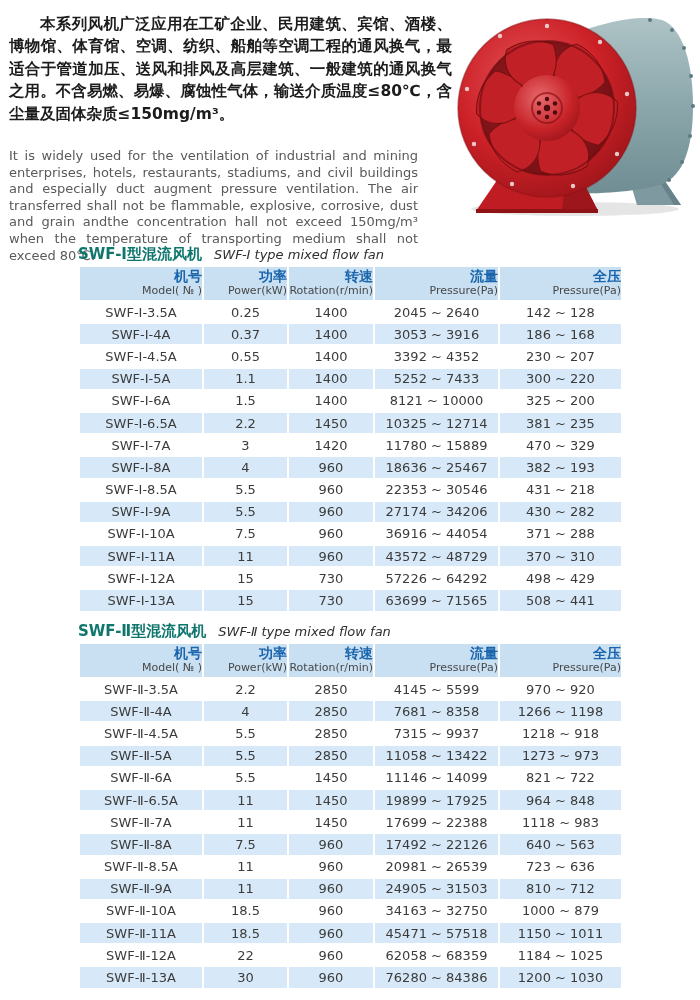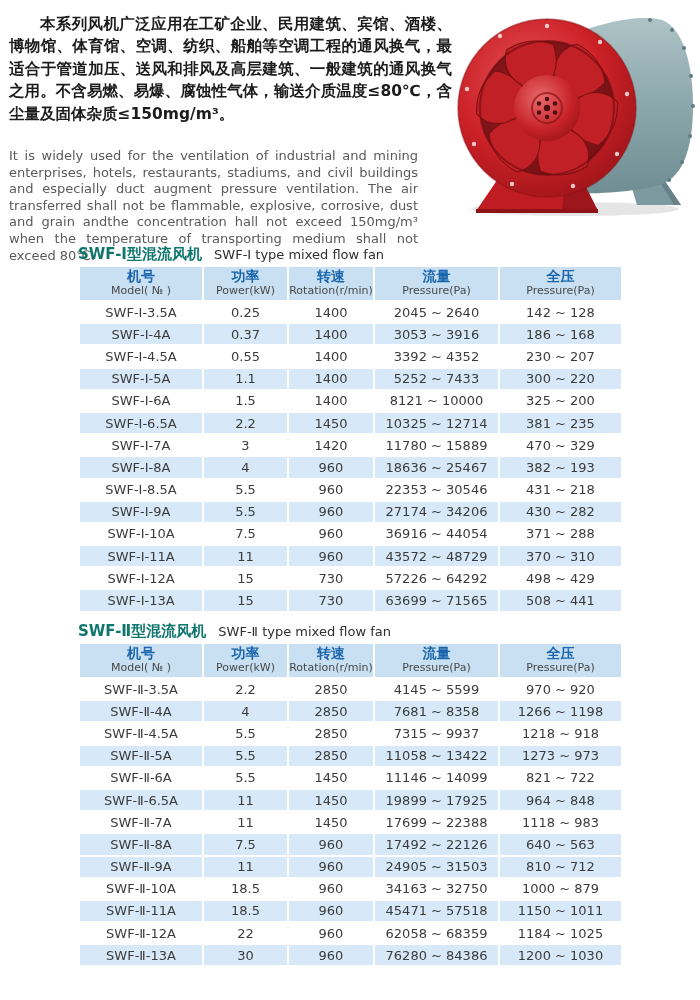--- a/index.html
+++ b/index.html
@@ -13,36 +13,36 @@
     font-size:15.5px; font-weight:bold; color:#1c1c1c;
     line-height:22.4px; text-align:justify; text-indent:2em;
   }
   .intro-en {
     position:absolute; left:9px; top:131px; width:409px;
     font-size:13px; color:#5a5a5a; line-height:16.6px; text-align:justify;margin-top:17px;
   }
   .fan-photo { position:absolute; left:450px; top:4px; width:250px; height:214px; }
   .sec-title { position:absolute; left:78px; white-space:nowrap; }
   .sec-title .t-zh { font-size:15px; font-weight:bold; color:#0f766e; }
-  .sec-title .t-en { font-size:13px; color:#2e2e2e; margin-left:7px; }
+  .sec-title .t-en { font-size:13px; color:#2e2e2e; margin-left:7px;font-style:italic; }
   #title-1 { top:244px; }
   #title-2 { top:621px; }
   table.spec {
     position:absolute; left:78px; width:545px; table-layout:fixed;
     border-collapse:separate; border-spacing:2px; background:#ffffff;
   }
   #table-1 { top:265px; }
   #table-2 { top:642px; }
   table.spec col.c1 { width:122px; }
   table.spec col.c2 { width:83px; }
   table.spec col.c3 { width:84px; }
   table.spec col.c4 { width:123px; }
   table.spec col.c5 { width:121px; }
   table.spec th {
-    background:#c9e0f3; height:32px; padding:1px 0 3px; text-align:center;
+    background:#c9e0f3; height:32px; padding:1px 0 3px; text-align:right;
     font-weight:normal; vertical-align:middle;
   }
   table.spec th .h-zh { font-size:14px; font-weight:bold; color:#1b65ad; line-height:16px; }
   table.spec th .h-en { font-size:11px; color:#474747; line-height:13px; }
   table.spec td {
     background:#ffffff; height:20.2px; padding:0; text-align:center;
     vertical-align:middle; font-size:13px; color:#3b3b3b; overflow:hidden; white-space:nowrap;
   }
   table.spec tr.alt td { background:#d7e9f8; }
 </style>
@@ -371,20 +371,27 @@
           <td>17699 ~ 22388</td>
           <td>1118 ~ 983</td>
         </tr>
         <tr class="alt">
           <td>SWF-Ⅱ-8A</td>
           <td>7.5</td>
           <td>960</td>
           <td>17492 ~ 22126</td>
           <td>640 ~ 563</td>
         </tr>
+        <tr>
+          <td>SWF-Ⅱ-8.5A</td>
+          <td>11</td>
+          <td>960</td>
+          <td>20981 ~ 26539</td>
+          <td>723 ~ 636</td>
+        </tr>
         <tr class="alt">
           <td>SWF-Ⅱ-9A</td>
           <td>11</td>
           <td>960</td>
           <td>24905 ~ 31503</td>
           <td>810 ~ 712</td>
         </tr>
         <tr>
           <td>SWF-Ⅱ-10A</td>
           <td>18.5</td>

